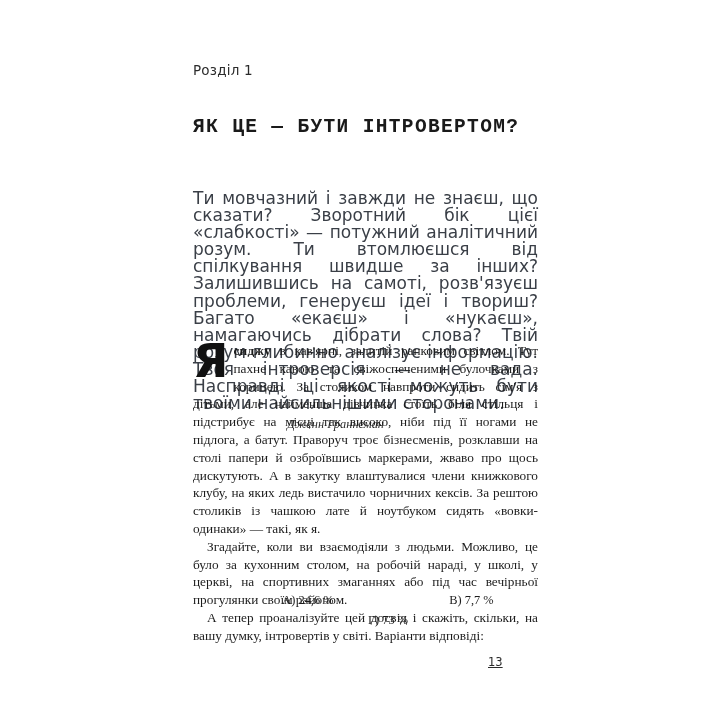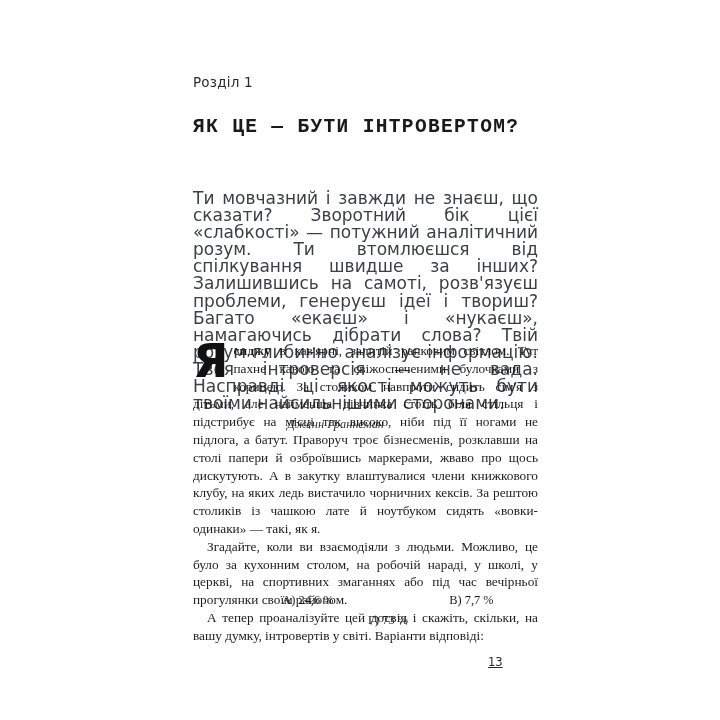--- a/index.html
+++ b/index.html
@@ -19,21 +19,21 @@
     position: relative;
     width: 720px;
     height: 720px;
     background: #ffffff;
   }
 
   
   .chapter-label {
     position: absolute;
     left: 193px;
-    top: 74px;
+    top: 62px;
     font-family: "DejaVu Sans", sans-serif;
     font-size: 13.5px;
     font-weight: 400;
     color: #2b2b2b;
     letter-spacing: 0.2px;
   }
 
   
   .chapter-title {
     position: absolute;

